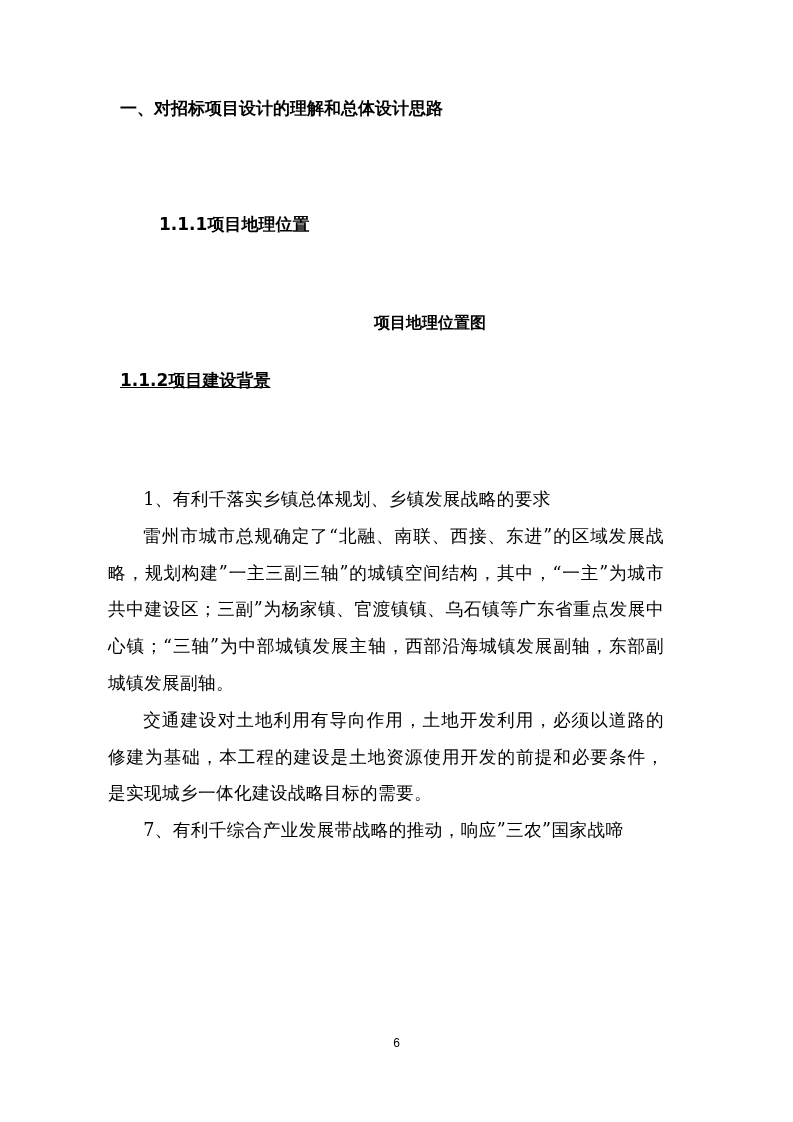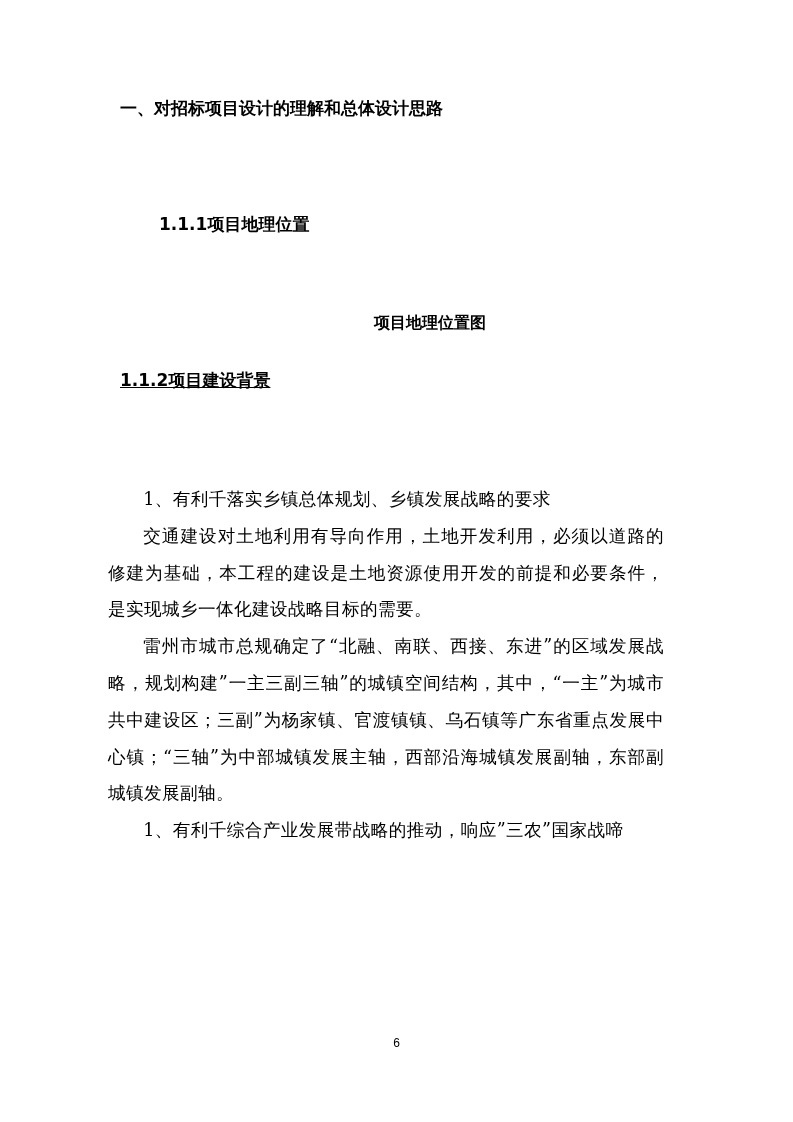--- a/index.html
+++ b/index.html
@@ -22,19 +22,19 @@
 <div class="page">
   <div class="h" style="top:97px;">一、对招标项目设计的理解和总体设计思路</div>
   <div class="h" style="top:213px;margin-left:39px;">1.1.1项目地理位置</div>
 
   <div class="caption" style="top:313px;">项目地理位置图</div>
 
   <div class="h" style="top:369px;text-decoration:underline;">1.1.2项目建设背景</div>
 
   <div class="body" style="top:481px;">
     <p class="p">1、有利千落实乡镇总体规划、乡镇发展战略的要求</p>
+    <p class="p">雷州市城市总规确定了“北融、南联、西接、东进”的区域发展战略，规划构建”一主三副三轴”的城镇空间结构，其中，“一主”为城市共中建设区；三副”为杨家镇、官渡镇镇、乌石镇等广东省重点发展中心镇；“三轴”为中部城镇发展主轴，西部沿海城镇发展副轴，东部副城镇发展副轴。</p>
     <p class="p">交通建设对土地利用有导向作用，土地开发利用，必须以道路的修建为基础，本工程的建设是土地资源使用开发的前提和必要条件，是实现城乡一体化建设战略目标的需要。</p>
-    <p class="p">雷州市城市总规确定了“北融、南联、西接、东进”的区域发展战略，规划构建”一主三副三轴”的城镇空间结构，其中，“一主”为城市共中建设区；三副”为杨家镇、官渡镇镇、乌石镇等广东省重点发展中心镇；“三轴”为中部城镇发展主轴，西部沿海城镇发展副轴，东部副城镇发展副轴。</p>
-    <p class="p">1、有利千综合产业发展带战略的推动，响应”三农”国家战啼</p>
+    <p class="p">7、有利千综合产业发展带战略的推动，响应”三农”国家战啼</p>
   </div>
 
   <div class="pageno">6</div>
 </div>
 
 </body></html>

